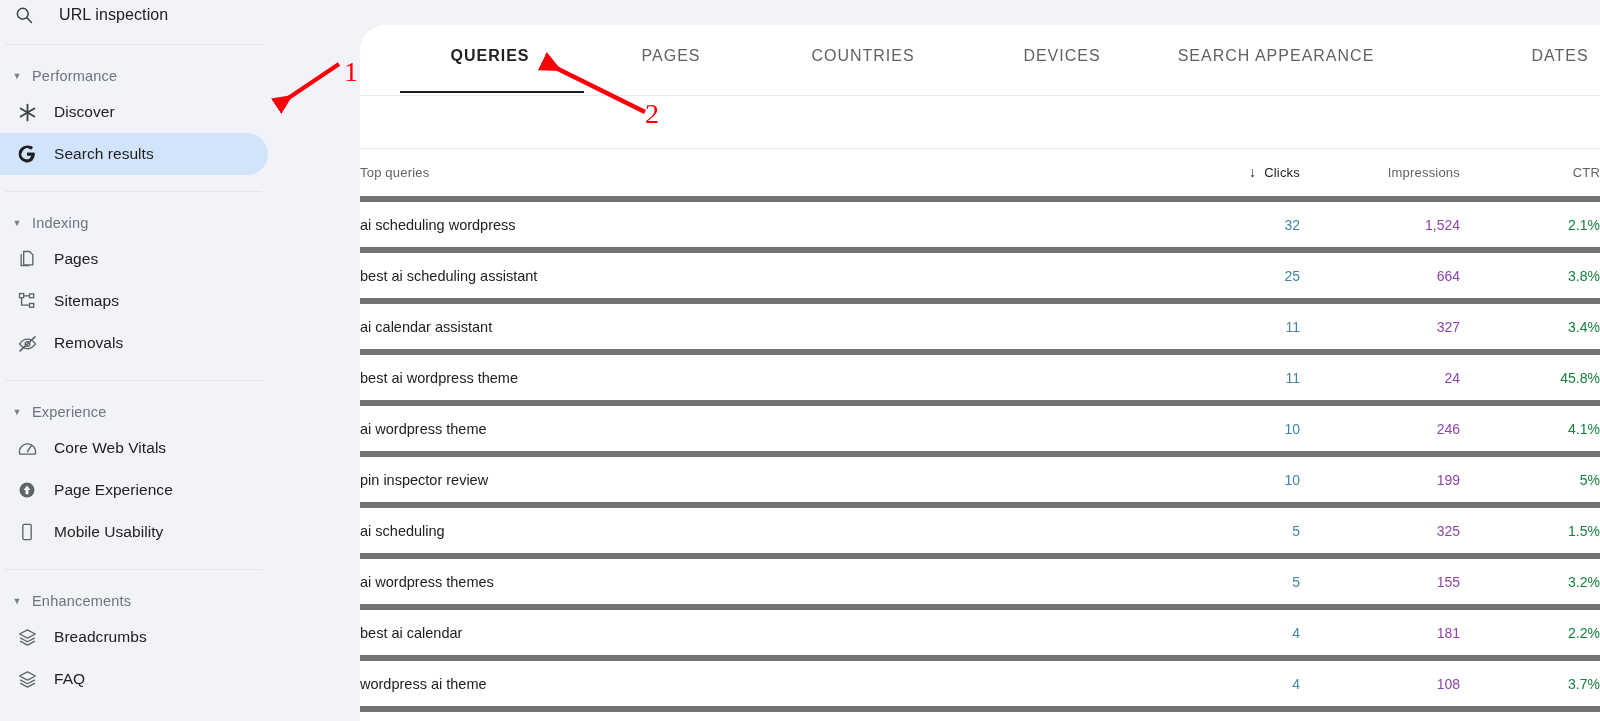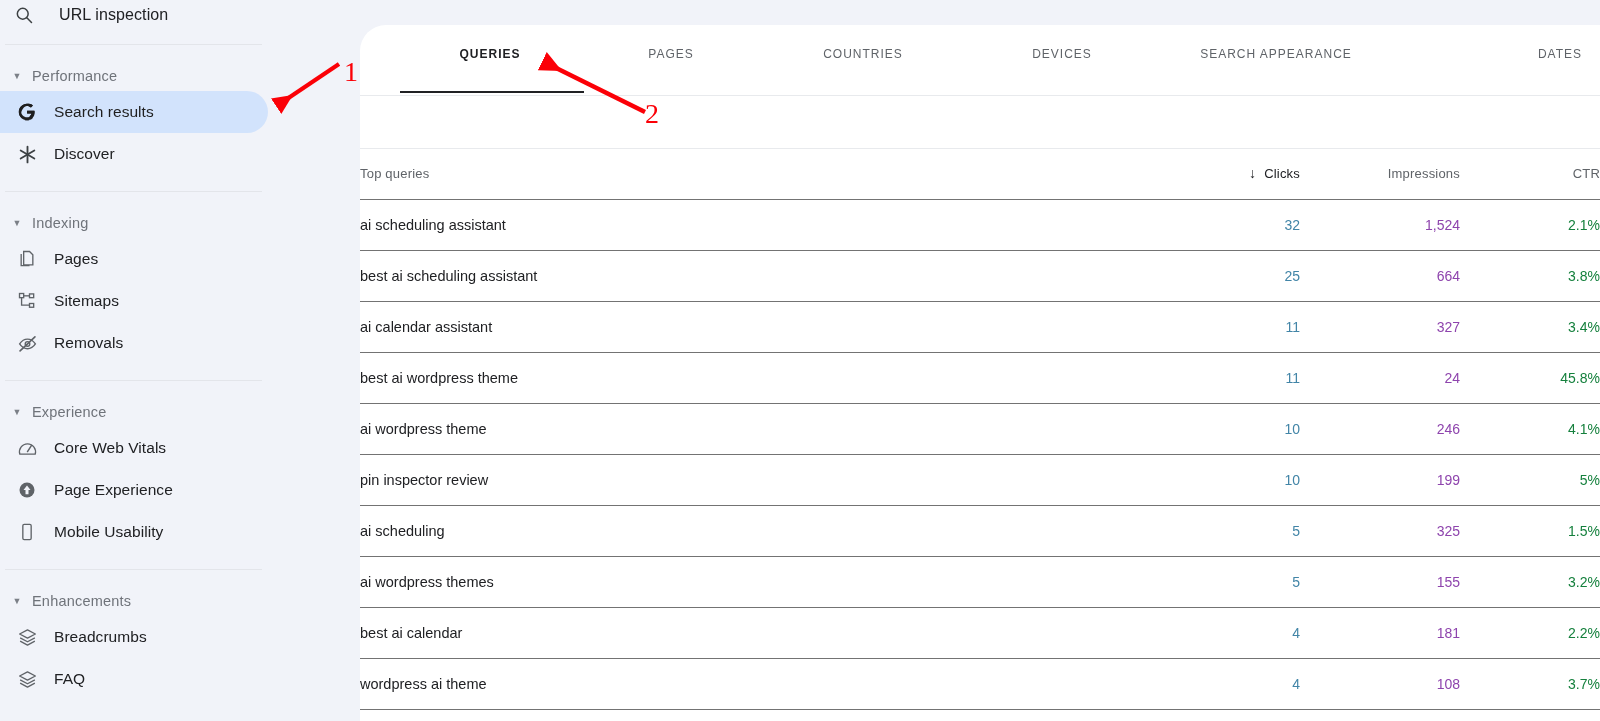--- a/index.html
+++ b/index.html
@@ -95,21 +95,21 @@
   }
   .tabs {
     position: relative;
     height: 70px;
     display: flex;
     align-items: flex-start;
   }
   .tab {
     position: absolute;
     top: 22px;
-    font-size: 12px;
+    font-size: 16px;
     letter-spacing: 1.0px;
     color: #5f6368;
     text-align: center;
     cursor: pointer;
     white-space: nowrap;
     transform: translateX(-50%);
   }
   .tab.active { color: #202124; font-weight: bold; }
   .tab-underline {
     position: absolute;
@@ -129,21 +129,21 @@
     position: absolute; left: 0; right: 0; top: 123px;
     height: 1px; background: #e8eaed;
   }
 
   table.qtable {
     width: 100%;
     border-collapse: collapse;
     table-layout: fixed;
   }
   table.qtable th, table.qtable td {
-    border-bottom: 1px solid #737373;
+    border-bottom: 6px solid #737373;
     height: 51px;
     padding: 0;
     font-weight: normal;
   }
   th.c-query, td.c-query {
     text-align: left; padding-left: 26px; width: 800px;
   }
   th.c-clicks, td.c-clicks { text-align: right; width: 140px; padding-right: 18px; }
   th.c-impr,  td.c-impr   { text-align: right; width: 160px; padding-right: 18px; }
   th.c-ctr,   td.c-ctr    { text-align: right; width: 140px; padding-right: 28px; }
@@ -189,39 +189,39 @@
     </div>
 
     <div style="height:14px"></div>
     <div class="sb-divider"></div>
 
     <div class="group-head">
       <span class="caret">▼</span>
       <span class="gtxt">Performance</span>
     </div>
 
-    <div class="nav-item active">
-      <span class="nico">
-        <svg width="20" height="20" viewBox="0 0 24 24">
-          <path fill="#1f1f1f" d="M12 2.2C6.6 2.2 2.2 6.6 2.2 12S6.6 21.8 12 21.8c5 0 9.3-3.6 9.3-9.8 0-.6-.05-1.1-.14-1.6H12v3.3h5.3c-.23 1.4-1.1 2.6-2.3 3.4l-.02.15 3.1 2.4.2.02c-.0 0-.0 0-.0 0-1.9 1.8-4.4 2.5-6.3 2.5-3.9 0-7.2-3.2-7.2-7.2S8.1 4.8 12 4.8c1.9 0 3.5.7 4.7 1.8l2.4-2.4C17.3 2.6 14.8 2.2 12 2.2z"></path>
-          <path fill="#1f1f1f" d="M12 2.2C6.6 2.2 2.2 6.6 2.2 12S6.6 21.8 12 21.8c2.8 0 5.2-.9 7-2.5l-2.5-2.5c-1.1 1-2.7 1.6-4.5 1.6-3.9 0-7.2-3.2-7.2-7.2S8.1 4.8 12 4.8c1.9 0 3.5.7 4.7 1.8l2.4-2.4C17.3 2.6 14.8 2.2 12 2.2zM12.2 10.4v3.3h5.3c-.23 1.4-1.1 2.6-2.3 3.4l2.5 2.5c1.9-1.8 3-4.4 3-7.3 0-.6-.05-1.3-.15-1.9z"></path>
-        </svg>
-      </span>
-      <span class="nlbl">Search results</span>
-    </div>
-
     <div class="nav-item">
       <span class="nico">
         <svg width="21" height="21" viewBox="0 0 24 24" stroke="#3c4043" stroke-width="2.1" stroke-linecap="round">
           <line x1="12" y1="3" x2="12" y2="21"></line>
           <line x1="4.2" y1="7.5" x2="19.8" y2="16.5"></line>
           <line x1="4.2" y1="16.5" x2="19.8" y2="7.5"></line>
         </svg>
       </span>
       <span class="nlbl">Discover</span>
+    </div>
+
+    <div class="nav-item active">
+      <span class="nico">
+        <svg width="20" height="20" viewBox="0 0 24 24">
+          <path fill="#1f1f1f" d="M12 2.2C6.6 2.2 2.2 6.6 2.2 12S6.6 21.8 12 21.8c5 0 9.3-3.6 9.3-9.8 0-.6-.05-1.1-.14-1.6H12v3.3h5.3c-.23 1.4-1.1 2.6-2.3 3.4l-.02.15 3.1 2.4.2.02c-.0 0-.0 0-.0 0-1.9 1.8-4.4 2.5-6.3 2.5-3.9 0-7.2-3.2-7.2-7.2S8.1 4.8 12 4.8c1.9 0 3.5.7 4.7 1.8l2.4-2.4C17.3 2.6 14.8 2.2 12 2.2z"></path>
+          <path fill="#1f1f1f" d="M12 2.2C6.6 2.2 2.2 6.6 2.2 12S6.6 21.8 12 21.8c2.8 0 5.2-.9 7-2.5l-2.5-2.5c-1.1 1-2.7 1.6-4.5 1.6-3.9 0-7.2-3.2-7.2-7.2S8.1 4.8 12 4.8c1.9 0 3.5.7 4.7 1.8l2.4-2.4C17.3 2.6 14.8 2.2 12 2.2zM12.2 10.4v3.3h5.3c-.23 1.4-1.1 2.6-2.3 3.4l2.5 2.5c1.9-1.8 3-4.4 3-7.3 0-.6-.05-1.3-.15-1.9z"></path>
+        </svg>
+      </span>
+      <span class="nlbl">Search results</span>
     </div>
 
     <div style="height:16px"></div>
     <div class="sb-divider"></div>
 
     <div class="group-head">
       <span class="caret">▼</span>
       <span class="gtxt">Indexing</span>
     </div>
 
@@ -348,21 +348,21 @@
           <th class="c-query">Top queries</th>
           <th class="c-clicks sorted">
             <span class="arrow">↓</span><span>Clicks</span>
           </th>
           <th class="c-impr">Impressions</th>
           <th class="c-ctr">CTR</th>
         </tr>
       </thead>
       <tbody id="tbody">
           <tr>
-            <td class="c-query">ai scheduling assistant</td>
+            <td class="c-query">ai scheduling wordpress</td>
             <td class="c-clicks">32</td>
             <td class="c-impr">1,524</td>
             <td class="c-ctr">2.1%</td>
           </tr>
           <tr>
             <td class="c-query">best ai scheduling assistant</td>
             <td class="c-clicks">25</td>
             <td class="c-impr">664</td>
             <td class="c-ctr">3.8%</td>
           </tr>

